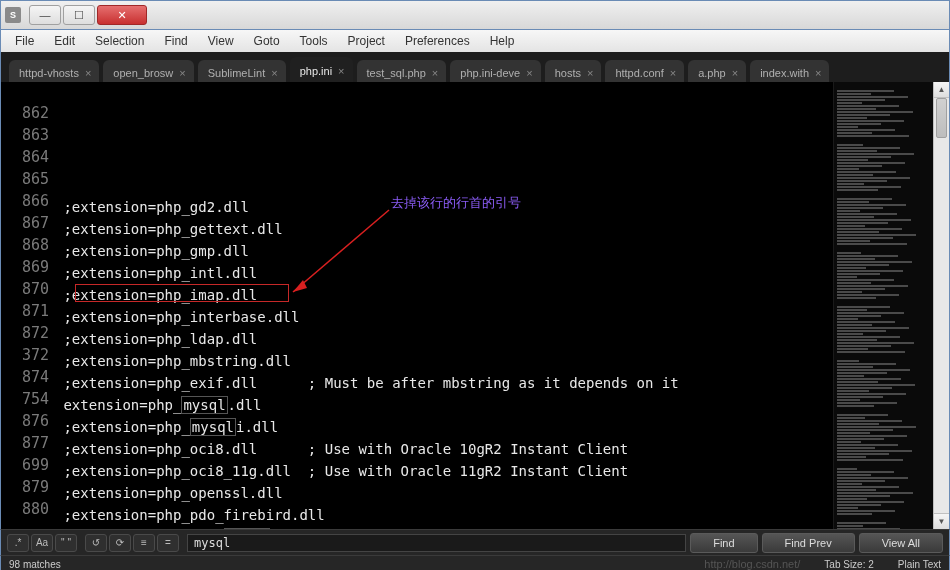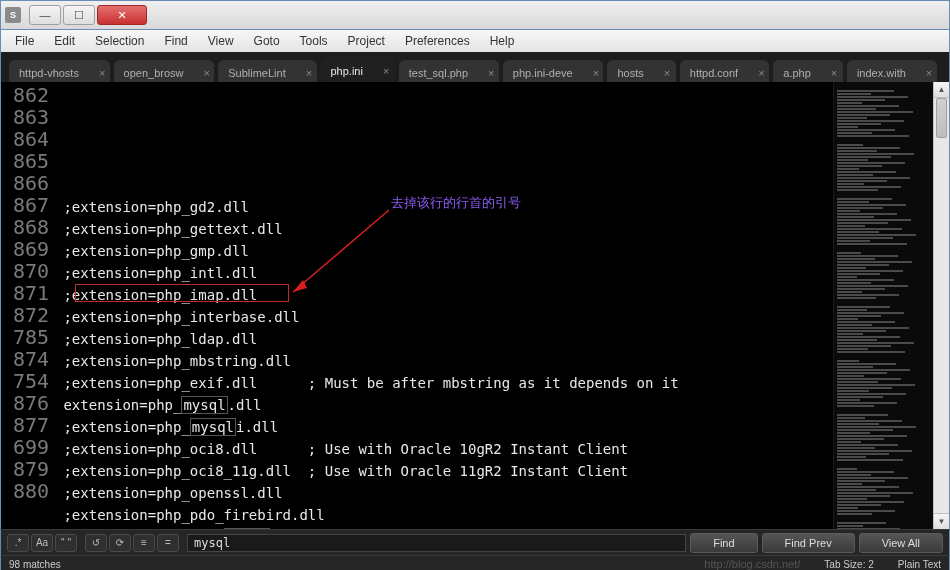--- a/index.html
+++ b/index.html
@@ -10,26 +10,26 @@
 .titlebar .app-icon { width: 16px; height: 16px; background: #8a8a8a; border-radius: 2px; margin-right: 6px; display: flex; align-items: center; justify-content: center; color: #fff; font-size: 9px; font-weight: bold; }
 .titlebar .title { flex: 1; color: #333; font-size: 12px; }
 .win-btns { display: flex; gap: 0; }
 .win-btn { width: 32px; height: 20px; background: linear-gradient(#f5f5f5, #dedede); border: 1px solid #a0a0a0; border-radius: 3px; margin-left: 2px; display: flex; align-items: center; justify-content: center; color: #444; font-size: 11px; cursor: pointer; }
 .win-btn.close { width: 50px; background: linear-gradient(#e66f6f, #c83030); color: #fff; border-color: #a02828; }
 
 .menubar { height: 22px; background: linear-gradient(#f7f7f7, #e4e4e4); border-left: 1px solid #6a8bb5; border-right: 1px solid #6a8bb5; display: flex; align-items: center; padding: 0 6px; gap: 4px; }
 .menubar .item { padding: 2px 8px; color: #333; cursor: pointer; }
 
 .tabbar { height: 30px; background: #1d1d1d; border-left: 1px solid #6a8bb5; border-right: 1px solid #6a8bb5; display: flex; align-items: flex-end; padding: 0 8px; overflow: hidden; }
-.tab { height: 22px; background: #333; color: #b0b0b0; font-size: 11px; padding: 3px 6px 0 10px; margin-right: 4px; border-radius: 6px 6px 0 0; display: flex; align-items: center; gap: 18px; white-space: nowrap; cursor: pointer; overflow: hidden; }
+.tab { height: 22px; background: #333; color: #b0b0b0; font-size: 11px; padding: 3px 6px 0 10px; margin-right: 4px; border-radius: 6px 6px 0 0; display: flex; align-items: center; gap: 4px; white-space: nowrap; cursor: pointer; overflow: hidden; }
 .tab.active { background: #202020; color: #e8e8e8; height: 25px; }
 .tab .x { color: #888; font-size: 11px; cursor: pointer; padding: 0 2px; }
 
 .stage { display: flex; height: 447px; background: #000; border-left: 1px solid #6a8bb5; border-right: 1px solid #6a8bb5; position: relative; }
-.gutter { width: 54px; background: #000; color: #7a7a7a; font-family: Consolas, monospace; font-size: 20px; text-align: right; padding: 2px 6px 0 0; line-height: 22px; }
+.gutter { width: 54px; background: #000; color: #7a7a7a; font-family: Consolas, monospace; font-size: 15px; text-align: right; padding: 20px 6px 0 0; line-height: 22px; }
 .code { flex: 1; background: #000; color: #e8e8e8; font-family: Consolas, monospace; font-size: 14px; padding-top: 4px; line-height: 22px; white-space: pre; position: relative; overflow: hidden; }
 .minimap { width: 100px; background: #0a0a0a; border-left: 1px solid #1a1a1a; position: relative; overflow: hidden; padding: 2px 3px; }
 .minimap .mm-line { height: 2px; background: #4a4a4a; margin-bottom: 1px; }
 .minimap .mm-gap { height: 6px; }
 .scrollbar-v { width: 16px; background: #f0f0f0; border-left: 1px solid #c0c0c0; display: flex; flex-direction: column; }
 .scrollbar-v .arrow { height: 16px; background: linear-gradient(#f5f5f5,#dedede); border-bottom: 1px solid #c0c0c0; display:flex;align-items:center;justify-content:center;font-size:8px;color:#555;cursor:pointer; }
 .scrollbar-v .arrow.bot{border-top:1px solid #c0c0c0;border-bottom:none;}
 .scrollbar-v .track { flex:1; background:#e8e8e8; position:relative; }
 .scrollbar-v .thumb { position:absolute; left:2px; right:2px; top:0; height:40px; background: linear-gradient(#d0d0d0,#bdbdbd); border:1px solid #a0a0a0; border-radius:2px; }
 
@@ -125,21 +125,21 @@
       <div>863</div>
       <div>864</div>
       <div>865</div>
       <div>866</div>
       <div>867</div>
       <div>868</div>
       <div>869</div>
       <div>870</div>
       <div>871</div>
       <div>872</div>
-      <div>785</div>
+      <div>372</div>
       <div>874</div>
       <div>754</div>
       <div>876</div>
       <div>877</div>
       <div>699</div>
       <div>879</div>
       <div>880</div>
     </div>
   <div class="code" id="code">
     <div class="highlight-box" style="left:20px; top:202px; width:214px; height:18px;"></div>

